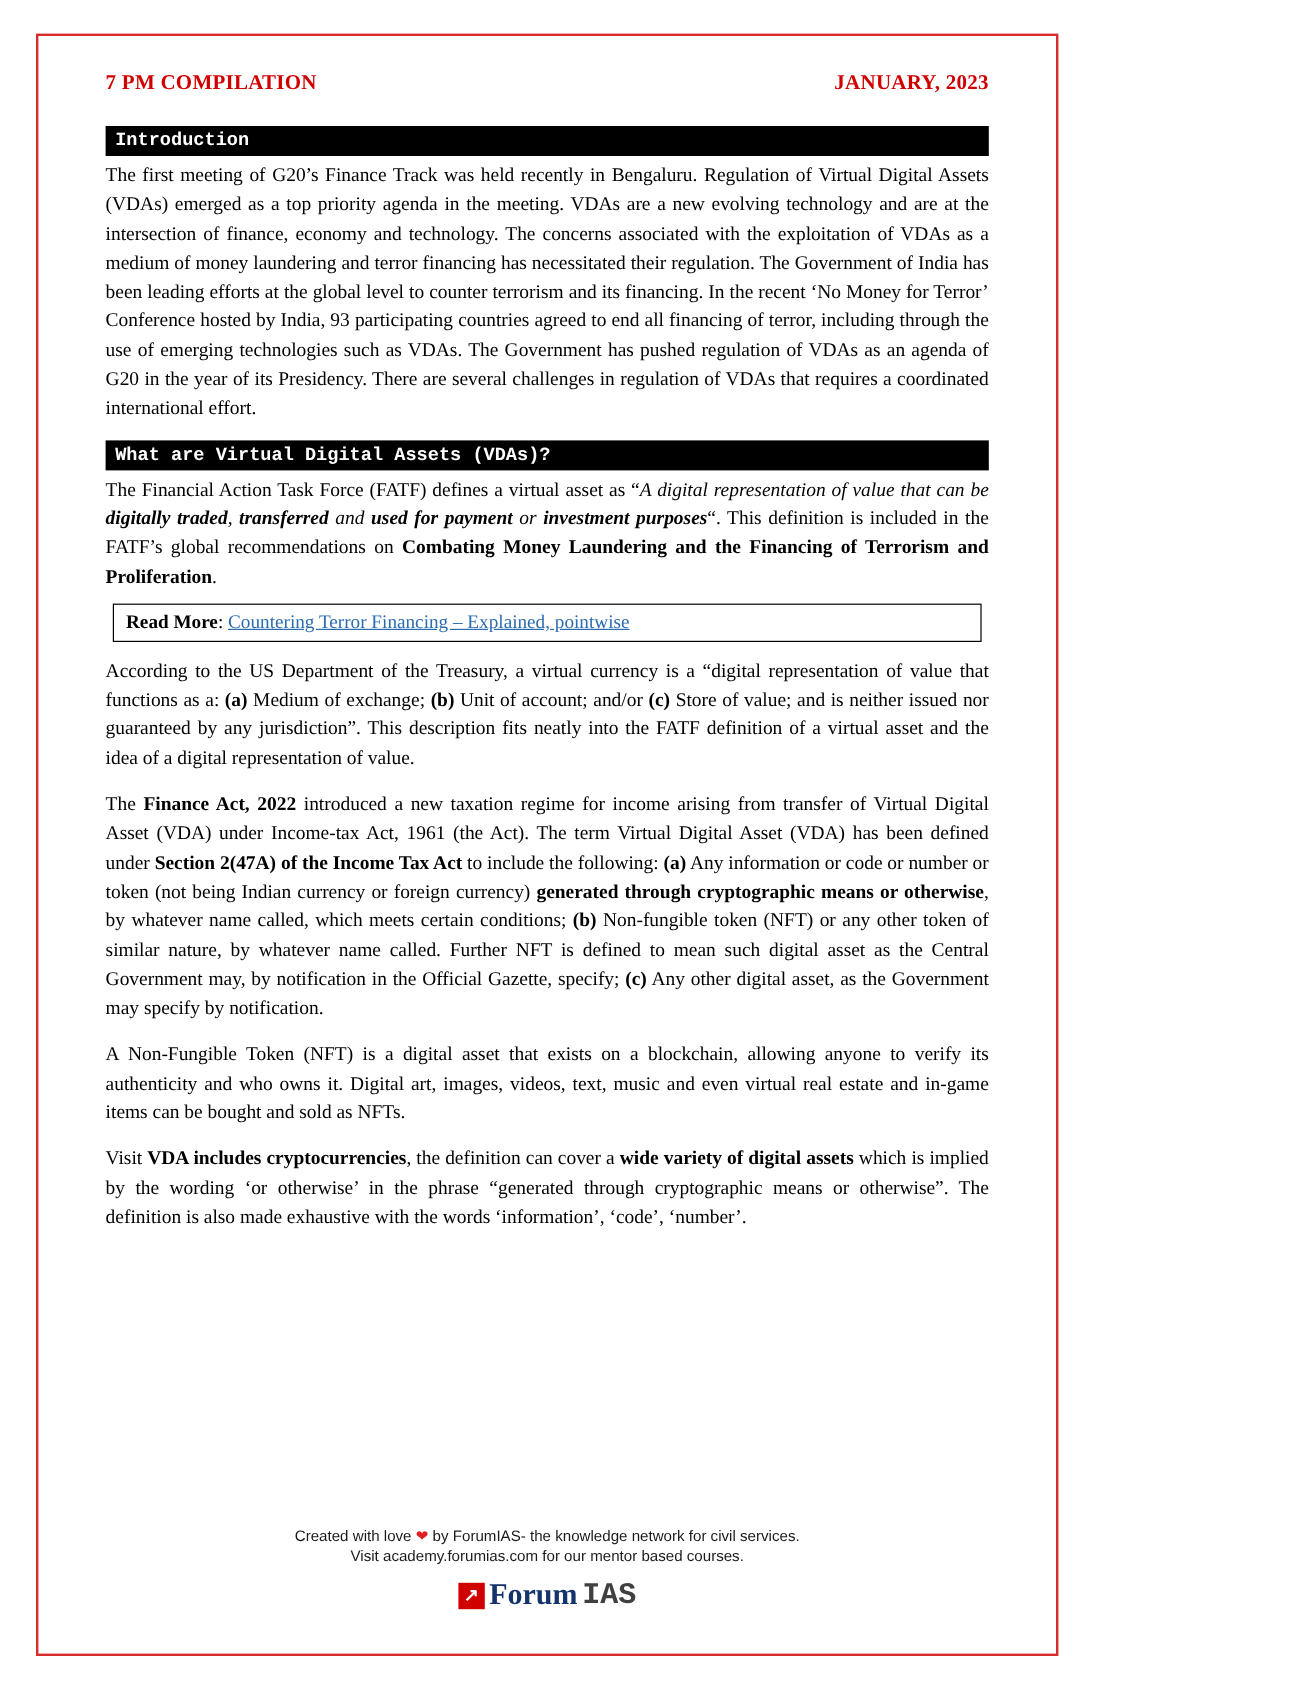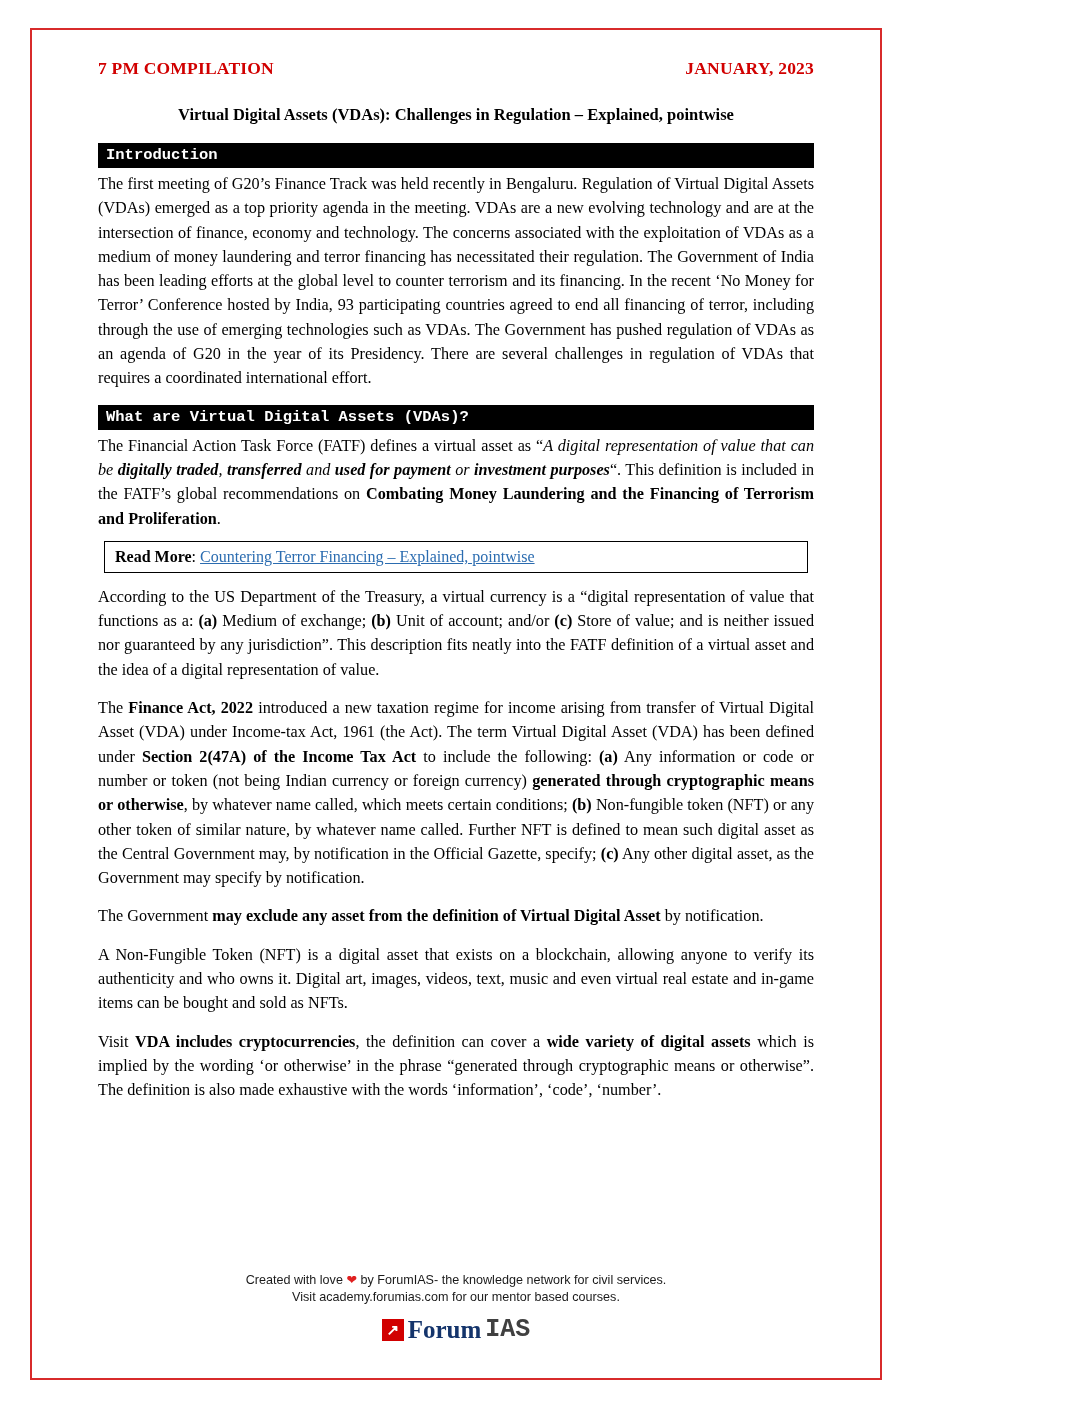--- a/index.html
+++ b/index.html
@@ -11,21 +11,21 @@
     width: 1088px;
     height: 1408px;
     font-family: "Liberation Serif", serif;
     color: #000;
   }
   .page {
     position: relative;
     width: 912px;
     height: 1408px;
     box-sizing: border-box;
-    padding: 28px 36px;
+    padding: 28px 26px;
     background: #fff;
   }
   .page-border {
     position: absolute;
     left: 30px;
     top: 28px;
     right: 30px;
     bottom: 28px;
     border: 2px solid #d82b2b;
     pointer-events: none;
@@ -127,21 +127,20 @@
 
 <div class="page">
   <div class="page-border"></div>
   <div class="content">
 
     <div class="header-row">
       <span>7 PM COMPILATION</span>
       <span>JANUARY, 2023</span>
     </div>
 
-    <div class="doc-title">Virtual Digital Assets (VDAs): Challenges in Regulation – Explained, pointwise</div>
 
     <div class="section-bar">Introduction</div>
     <p class="body-text">The first meeting of G20’s Finance Track was held recently in Bengaluru. Regulation of Virtual Digital Assets (VDAs) emerged as a top priority agenda in the meeting. VDAs are a new evolving technology and are at the intersection of finance, economy and technology. The concerns associated with the exploitation of VDAs as a medium of money laundering and terror financing has necessitated their regulation. The Government of India has been leading efforts at the global level to counter terrorism and its financing. In the recent ‘No Money for Terror’ Conference hosted by India, 93 participating countries agreed to end all financing of terror, including through the use of emerging technologies such as VDAs. The Government has pushed regulation of VDAs as an agenda of G20 in the year of its Presidency. There are several challenges in regulation of VDAs that requires a coordinated international effort.</p>
 
     <div class="section-bar">What are Virtual Digital Assets (VDAs)?</div>
 
     <p class="body-text tight">
       <span>The Financial Action Task Force (FATF) defines a virtual asset as “</span><span class="italic">A digital representation of value that can be </span><span class="bi">digitally traded</span><span class="italic">, </span><span class="bi">transferred</span><span class="italic"> and </span><span class="bi">used for payment</span><span class="italic"> or </span><span class="bi">investment purposes</span><span>“. This definition is included in the FATF’s global recommendations on </span><span class="b">Combating Money Laundering and the Financing of Terrorism and Proliferation</span><span>.</span>
     </p>
 
@@ -150,23 +149,20 @@
     </div>
 
     <p class="body-text">
       <span>According to the US Department of the Treasury, a virtual currency is a “digital representation of value that functions as a: </span><span class="b">(a)</span><span> Medium of exchange; </span><span class="b">(b)</span><span> Unit of account; and/or </span><span class="b">(c)</span><span> Store of value; and is neither issued nor guaranteed by any jurisdiction”. This description fits neatly into the FATF definition of a virtual asset and the idea of a digital representation of value.</span>
     </p>
 
     <p class="body-text">
       <span>The </span><span class="b">Finance Act, 2022</span><span> introduced a new taxation regime for income arising from transfer of Virtual Digital Asset (VDA) under Income-tax Act, 1961 (the Act). The term Virtual Digital Asset (VDA) has been defined under </span><span class="b">Section 2(47A) of the Income Tax Act</span><span> to include the following: </span><span class="b">(a)</span><span> Any information or code or number or token (not being Indian currency or foreign currency) </span><span class="b">generated through cryptographic means or otherwise</span><span>, by whatever name called, which  meets certain conditions; </span><span class="b">(b)</span><span> Non-fungible token (NFT) or any other token of similar nature, by whatever name called. Further NFT is defined to mean such digital asset as the Central Government may, by notification in the Official Gazette, specify; </span><span class="b">(c)</span><span> Any other digital asset, as the Government may specify by notification.</span>
     </p>
 
-    <p class="body-text">
-      <span>The Government </span><span class="b">may exclude any asset from the definition of Virtual Digital Asset</span><span> by notification.</span>
-    </p>
 
     <p class="body-text">A Non-Fungible Token (NFT) is a digital asset that exists on a blockchain, allowing anyone to verify its authenticity and who owns it. Digital art, images, videos, text, music and even virtual real estate and in-game items can be bought and sold as NFTs.</p>
 
     <p class="body-text">
       <span>Visit </span><span class="b">VDA includes cryptocurrencies</span><span>, the definition can cover a </span><span class="b">wide variety of digital assets</span><span> which is implied by the wording ‘or otherwise’ in the phrase “generated through cryptographic means or otherwise”. The definition is also made exhaustive with the words ‘information’, ‘code’, ‘number’.</span>
     </p>
 
     <div class="footer">
       <div class="line">
         <span>Created with love </span><span class="heart">❤</span><span> by ForumIAS- the knowledge network for civil services.</span>

